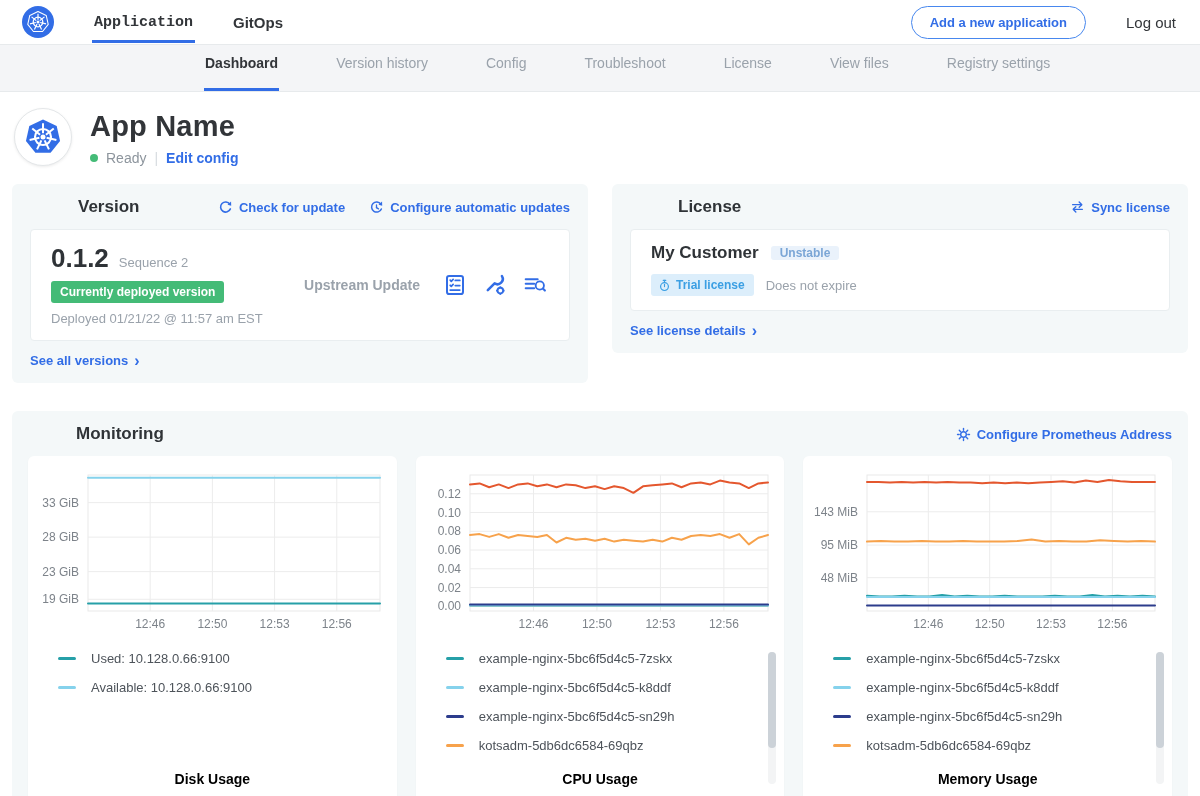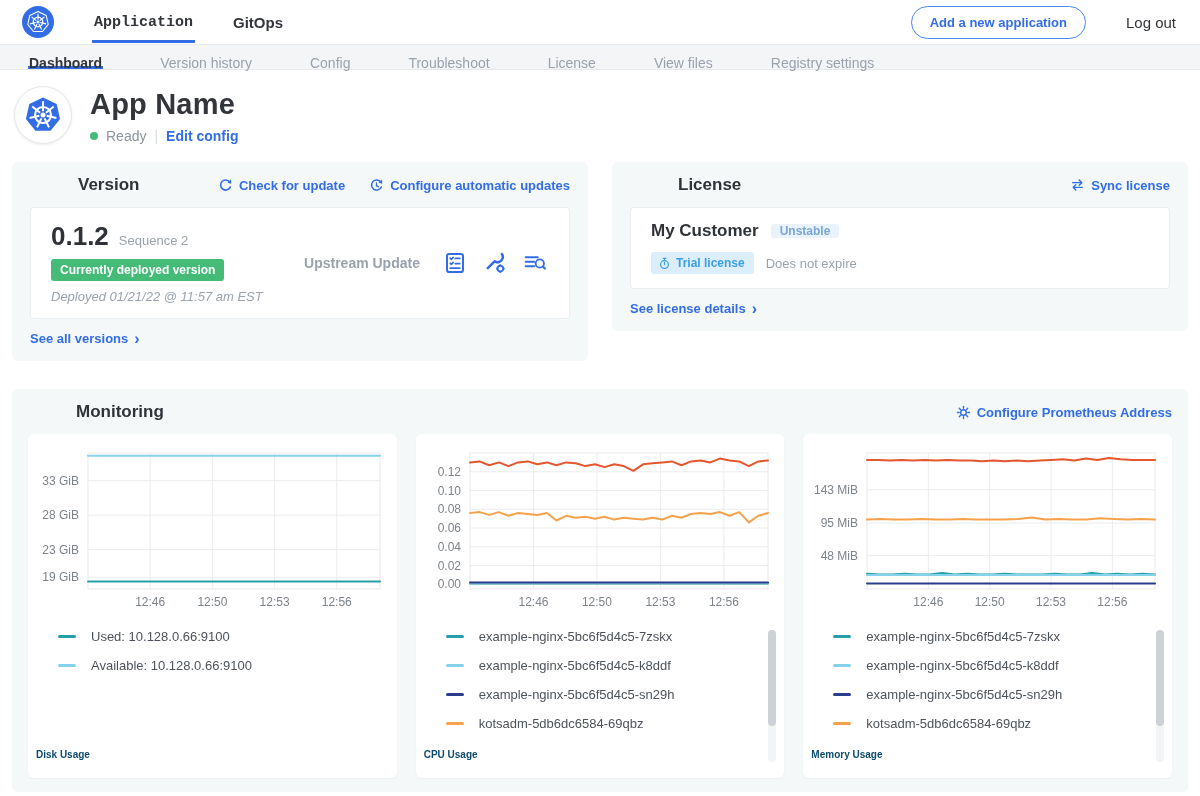--- a/index.html
+++ b/index.html
@@ -13,21 +13,21 @@
   
   .topnav { height: 44px; display: flex; align-items: center; padding: 0 24px 0 22px; background: #fff; }
   .brand-circle { width: 32px; height: 32px; border-radius: 50%; background: #326de6; display: flex; align-items: center; justify-content: center; margin-right: 38px; }
   .top-tab { font-size: 15px; font-weight: 700; color: #323539; padding: 12px 2px 9px; margin-right: 36px; border-bottom: 3px solid transparent; cursor: pointer; }
   .top-tab.active { border-bottom-color: #326de6; font-family: Liberation Mono, monospace; }
   .topnav-right { margin-left: auto; display: flex; align-items: center; gap: 40px; }
   .add-app-btn { border: 1.5px solid #4787ee; color: #326de6; background: #fff; border-radius: 18px; font-size: 13px; font-weight: 700; padding: 8px 18px; cursor: pointer; font-family: inherit; }
   .logout { font-size: 15px; color: #323539; cursor: pointer; }
 
   
-  .subnav { height: 26px; background: #f4f5f7; border-top: 1px solid #e7eaec; border-bottom: 1px solid #e7eaec; display: flex; align-items: stretch; }
+  .subnav { height: 48px; background: #f4f5f7; border-top: 1px solid #e7eaec; border-bottom: 1px solid #e7eaec; display: flex; align-items: stretch; padding-left: 176px; }
   .sub-tab { font-size: 14px; color: #9aa2ab; margin: 0 28px; padding: 10px 1px 6px; border-bottom: 3px solid transparent; cursor: pointer; white-space: nowrap; }
   .sub-tab.active { color: #323539; font-weight: 700; border-bottom-color: #326de6; }
 
   
   .app-header { display: flex; align-items: flex-start; padding: 16px 0 18px 14px; }
   .app-avatar { width: 58px; height: 58px; border-radius: 50%; background: #fff; border: 1px solid #e4e7e9; box-shadow: 0 1px 3px rgba(0,0,0,.08); display: flex; align-items: center; justify-content: center; }
   .app-head-info { margin-left: 18px; padding-top: 2px; }
   .app-title { font-size: 29px; font-weight: 800; color: #323539; letter-spacing: .2px; }
   .app-status-row { display: flex; align-items: center; gap: 8px; margin-top: 7px; font-size: 14px; }
   .status-dot { width: 8px; height: 8px; border-radius: 50%; background: #44bb77; }
@@ -44,21 +44,21 @@
   .panel-links { margin-left: auto; display: flex; gap: 24px; font-size: 13px; }
   .inner-card { background: #fff; border: 1px solid #e9eef0; border-radius: 4px; margin-top: 12px; padding: 13px 20px 14px; }
 
   
   .version-inner { display: flex; align-items: center; }
   .version-left { min-width: 230px; }
   .version-num-row { display: flex; align-items: baseline; gap: 10px; }
   .version-num { font-size: 26px; font-weight: 800; color: #2f3337; }
   .version-seq { font-size: 13px; color: #9aa2ab; }
   .deployed-badge { display: inline-block; background: #44bb77; color: #fff; font-size: 12px; font-weight: 700; padding: 4px 9px; border-radius: 3px; margin-top: 7px; }
-  .deployed-date { font-size: 13px; color: #9aa2ab; margin-top: 8px; font-style: italic; }
+  .deployed-date { font-size: 13px; color: #9aa2ab; margin-top: 8px; }
   .version-source { flex: 1; text-align: center; font-size: 14px; font-weight: 700; color: #9aa2ab; }
   .version-icons { display: flex; gap: 16px; align-items: center; padding-right: 2px; }
   .v-icon { color: #326de6; cursor: pointer; }
   .panel-footer-link { margin-top: 12px; font-size: 13px; }
 
   
   .license-row1 { display: flex; align-items: center; gap: 12px; }
   .customer-name { font-size: 17px; font-weight: 800; color: #2f3337; }
   .channel-badge { background: #eaf2fb; color: #7ba6d6; font-size: 12px; font-weight: 700; padding: 0 9px; border-radius: 3px; }
   .license-row2 { display: flex; align-items: center; gap: 12px; margin-top: 11px; }
@@ -66,21 +66,21 @@
   .expiry-text { font-size: 13px; color: #9aa2ab; }
 
   
   .monitoring { margin: 28px 12px 0; background: #f4f8f9; border-radius: 6px; padding: 13px 16px 14px; }
   .charts-row { display: flex; gap: 19px; margin-top: 12px; align-items: stretch; }
   .chart-card { background: #fff; border-radius: 6px; box-shadow: 0 1px 2px rgba(0,0,0,.04); flex: 1; padding: 12px 8px 8px; display: flex; flex-direction: column; position: relative; min-height: 344px; }
   .legend { margin: 13px 0 0 22px; display: flex; flex-direction: column; gap: 10px; text-align: right; }
   .legend-item { display: flex; align-items: center; gap: 15px; height: 19px; }
   .swatch { width: 18px; height: 3px; border-radius: 2px; flex: none; }
   .legend-label { font-size: 13px; color: #4d535a; }
-  .chart-title { margin-top: auto; text-align: left; font-size: 10px; font-weight: 800; color: #0c4a6e; padding: 16px 0 10px; }
+  .chart-title { margin-top: auto; text-align: center; font-size: 14px; font-weight: 800; color: #000000; padding: 16px 0 10px; }
   .scroll-track { position: absolute; right: 8px; top: 196px; width: 8px; height: 132px; border-radius: 4px; background: #f3f4f5; }
   .scroll-thumb { width: 8px; height: 96px; border-radius: 4px; background: #ccd2d8; }
 </style>
 </head>
 <body>
 
 <header class="topnav">
   <span class="brand-circle">
     <svg width="24" height="24" viewBox="0 0 32 32">
       <polygon points="16,2 26.95,7.27 29.65,19.12 22.07,28.61 9.93,28.61 2.35,19.12 5.05,7.27" fill="#326de6" stroke="#ffffff" stroke-width="1.4" stroke-linejoin="round"></polygon>

